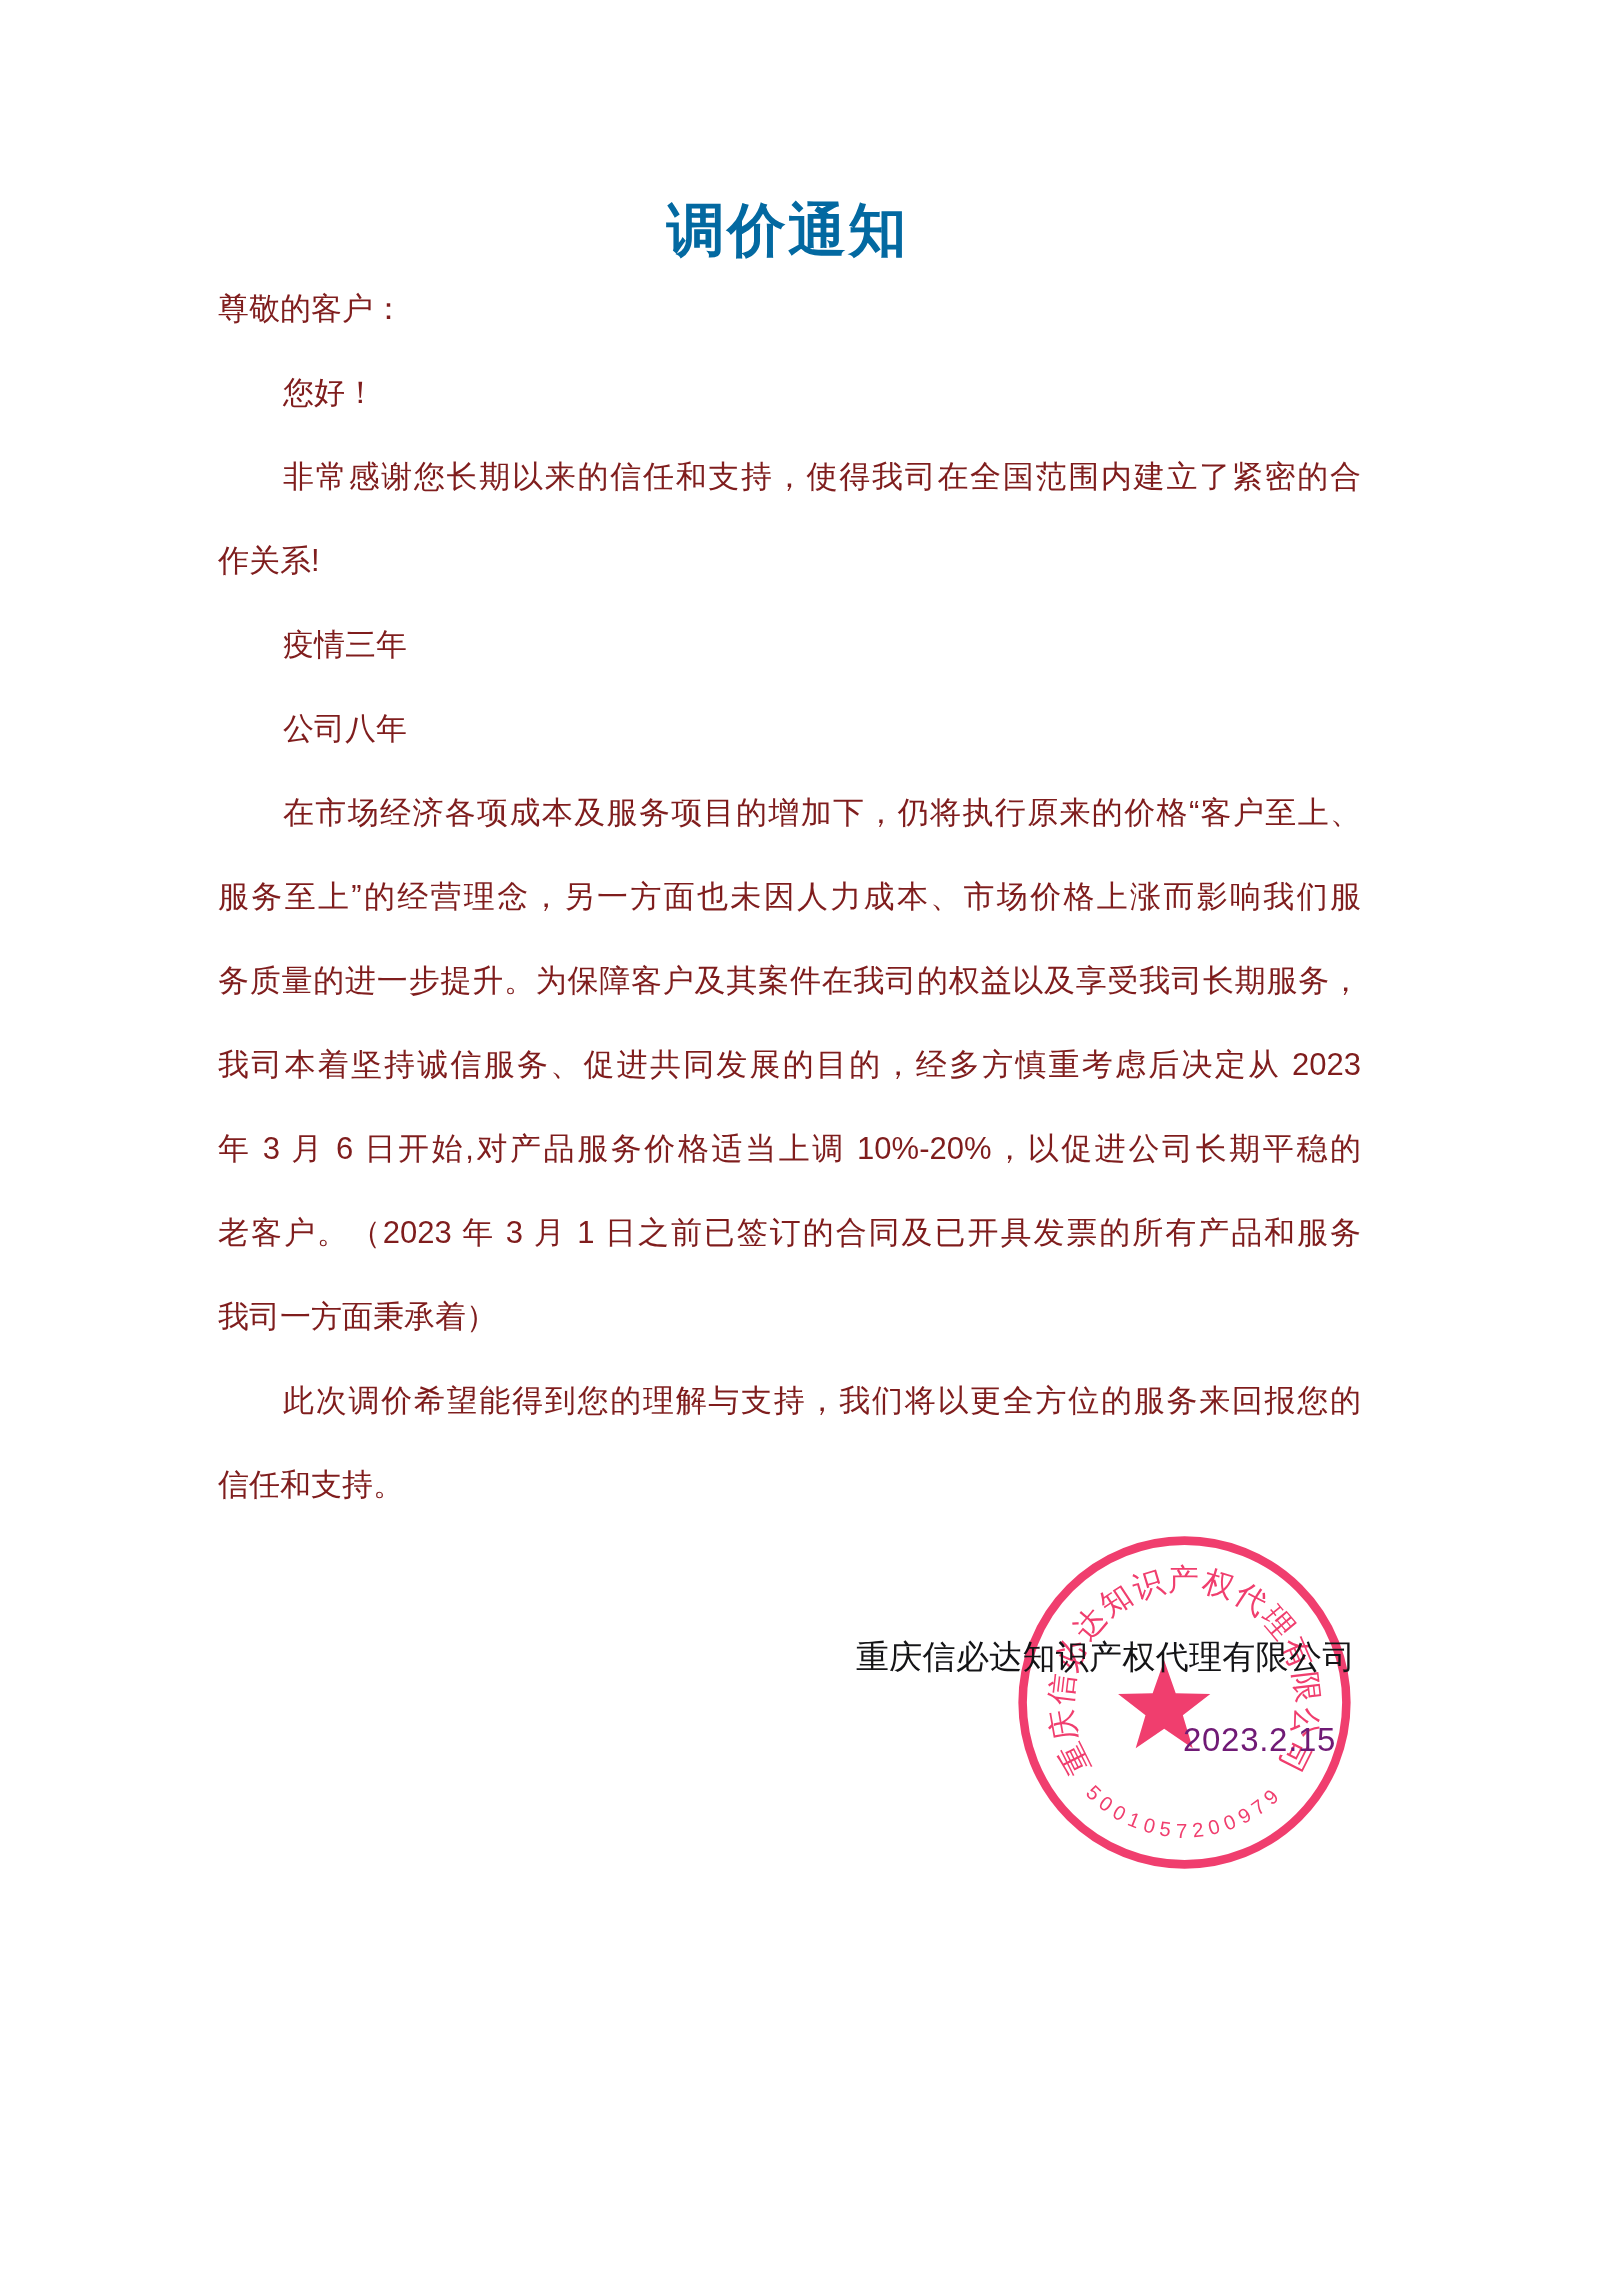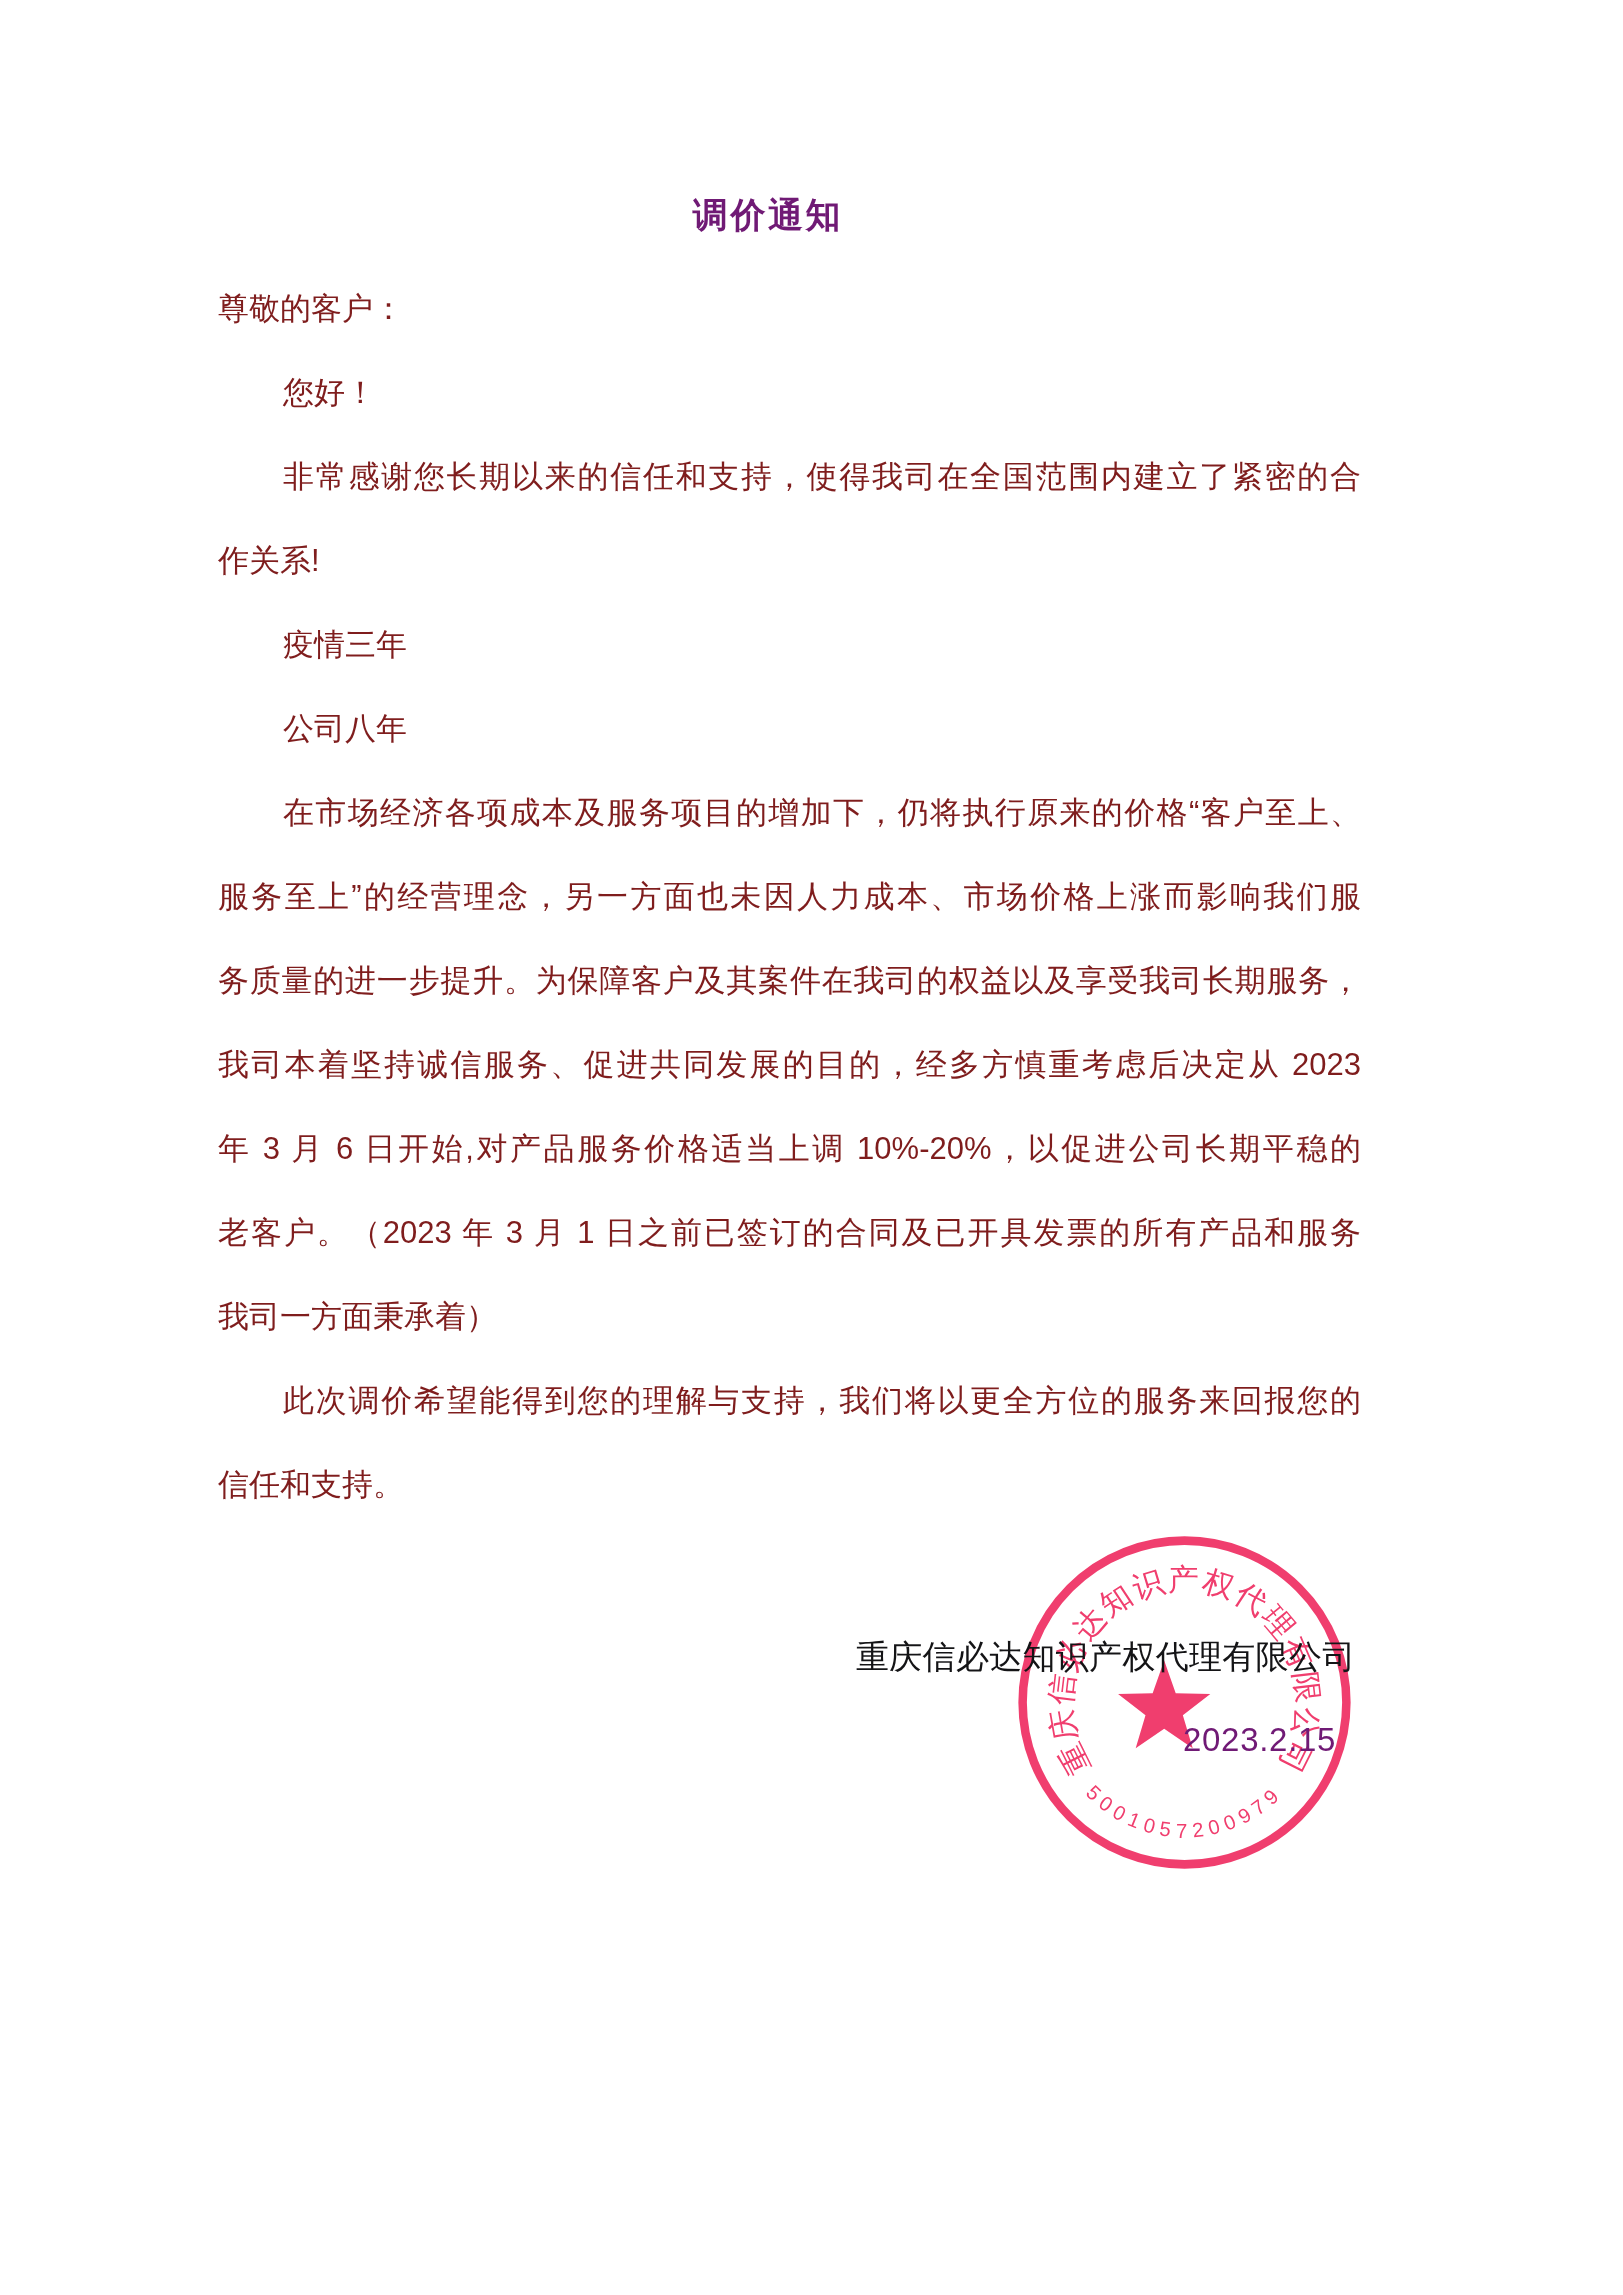--- a/index.html
+++ b/index.html
@@ -2,23 +2,23 @@
 <html style="font-size:10.5px"><head>
 <meta charset="utf-8">
 <style>
   html,body{margin:0;padding:0;background:#ffffff;}
   .page{
     position:relative;width:1623px;height:2295px;background:#ffffff;
     font-family:"Liberation Sans","DejaVu Sans",sans-serif;
     color:#1c1c1e;overflow:hidden;
   }
   .title{
-    position:absolute;top:192px;left:768px;transform:translateX(-50%);
-    margin:0;font-size:35px;font-weight:700;letter-spacing:2.6px;
-    white-space:nowrap;color:#701a75;
+    position:absolute;top:192px;left:788px;transform:translateX(-50%);
+    margin:0;font-size:58px;font-weight:700;letter-spacing:2.6px;
+    white-space:nowrap;color:#0369a1;
   }
   .body-block{position:absolute;top:267px;left:218px;width:1143px;}
   .line{
     height:84px;line-height:84px;font-size:31px;letter-spacing:0;
     color:#7f1d1d;text-align:left;
   }
   .ind{padding-left:65px;box-sizing:border-box;}
   .jfull{
     text-align:justify;
     text-align-last:justify;

